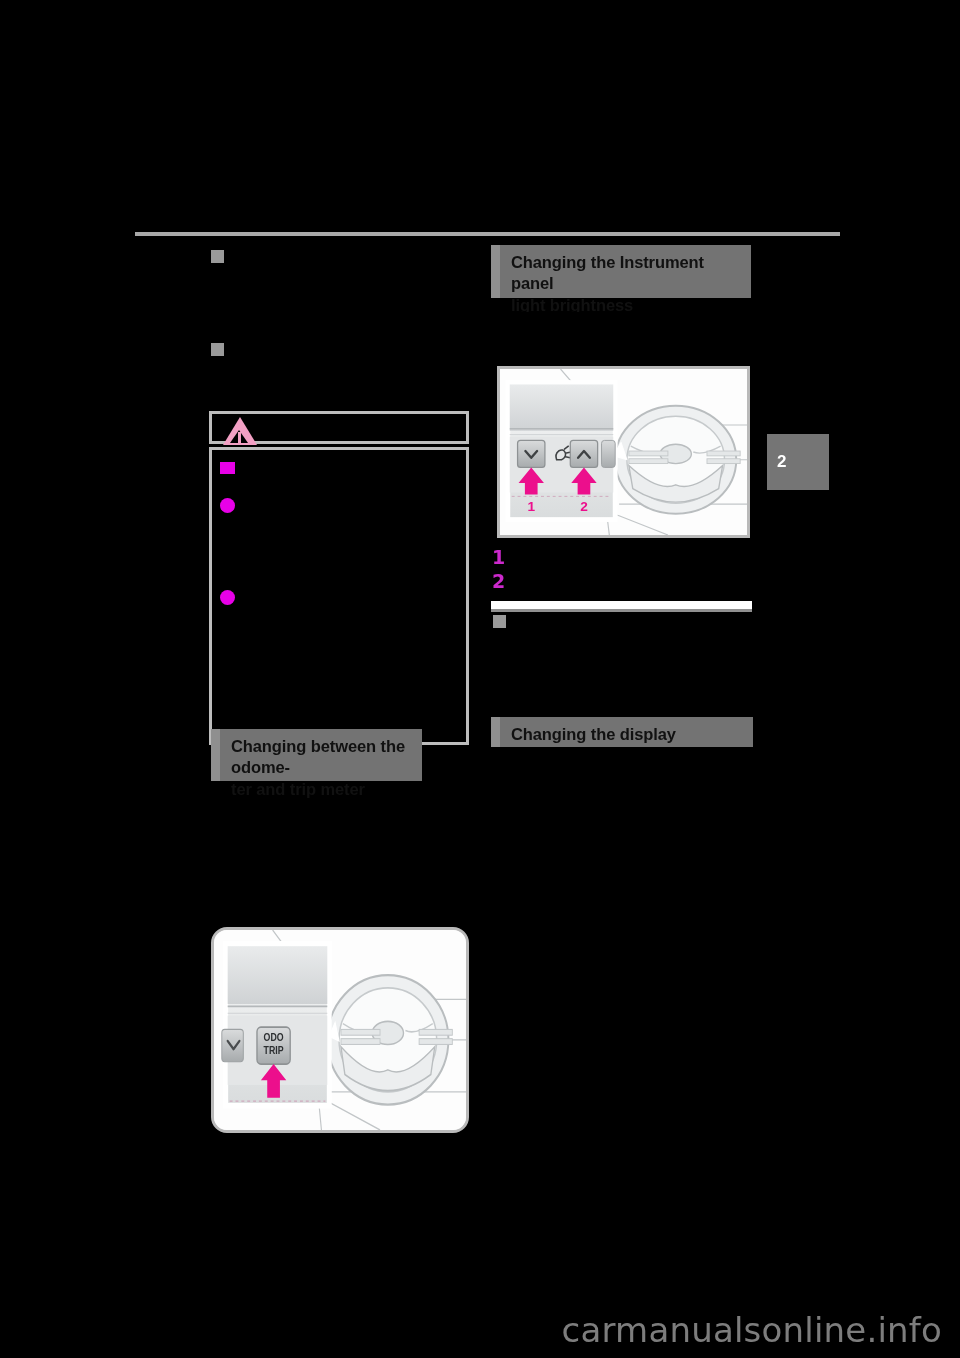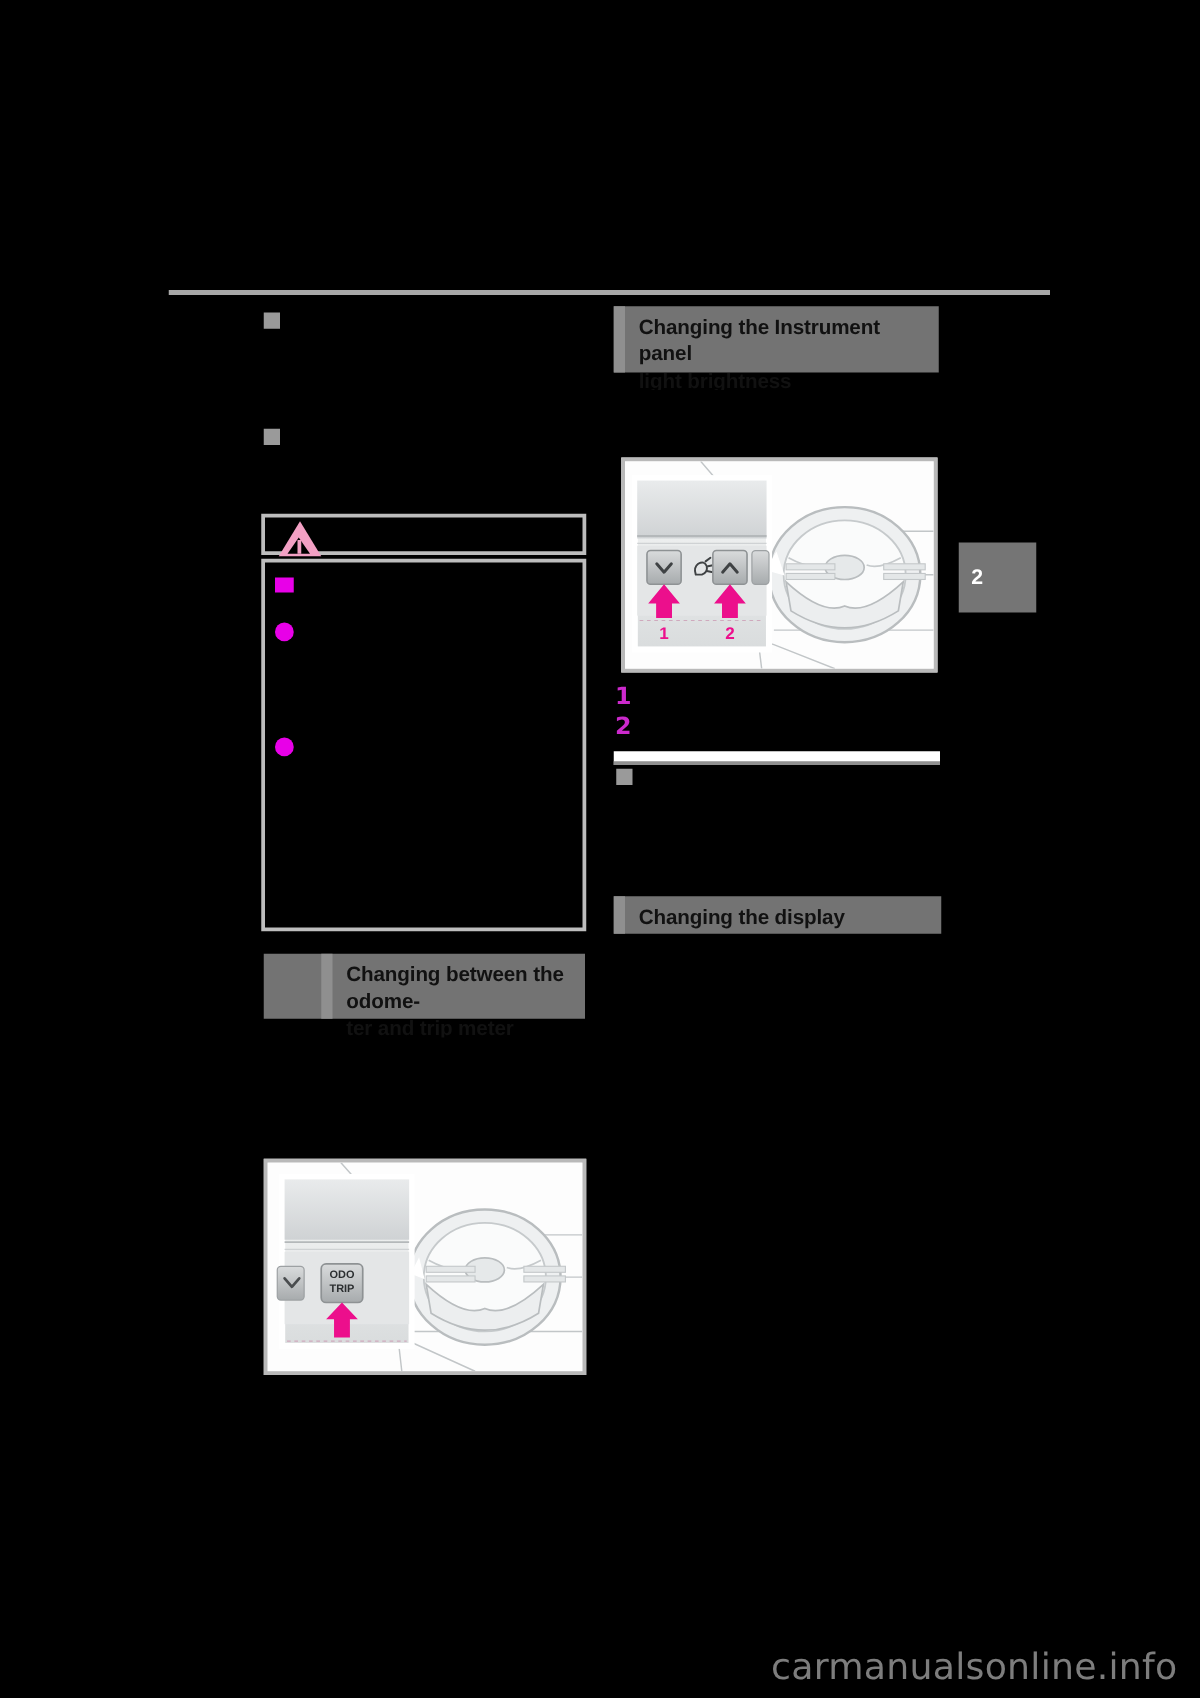--- a/index.html
+++ b/index.html
@@ -52,21 +52,21 @@
   .chapter-tab{position:absolute;left:767px;top:434px;width:62px;height:56px;
                background:#757575;color:#fff;font-size:17px;font-weight:700;
                display:flex;align-items:center;justify-content:flex-start;
                padding-left:10px;box-sizing:border-box;font-family:"Liberation Sans",sans-serif;}
 
   
   .illus{position:absolute;border:3px solid #b9b9b9;box-sizing:border-box;
          background:#f4f4f4;overflow:hidden;}
 
   .watermark{position:absolute;right:18px;bottom:8px;color:#7d7d7d;
-             font-size:29px;letter-spacing:.2px;font-family:"DejaVu Sans",sans-serif;
+             font-size:34px;letter-spacing:.2px;font-family:"DejaVu Sans",sans-serif;
              white-space:nowrap;}
 </style>
 </head>
 <body>
 
 <div class="page">
 
   <div class="top-rule"></div>
 
   <div class="sq-marker" style="left:211px;top:250px;"></div>
@@ -89,29 +89,29 @@
       <div class="redact" style="left:30px;top:8px;width:215px;height:20px;"></div>
 
       <div class="mg-dot" style="left:8px;top:48px;"></div>
       <div class="redact" style="left:30px;top:44px;width:215px;height:88px;"></div>
 
       <div class="mg-dot" style="left:8px;top:140px;"></div>
       <div class="redact" style="left:30px;top:136px;width:215px;height:150px;"></div>
     </div>
   </div>
 
-  <div class="head-box" style="left:211px;top:763px;width:211px;height:52px;padding-left:46px;">
+  <div class="head-box" style="left:211px;top:729px;width:211px;height:52px;">
     <div class="bar"></div>
     <div class="txt" style="white-space:pre-line;">Changing between the odome-
 ter and trip meter</div>
   </div>
 
   <div class="redact" style="left:211px;top:830px;width:268px;height:80px;"></div>
 
-  <div class="illus" style="left:211px;top:927px;width:258px;height:173px;">
+  <div class="illus" style="left:211px;top:927px;width:258px;height:206px;border-radius:16px;">
     <svg viewBox="0 0 258 173" width="100%" height="100%" preserveAspectRatio="none">
       <defs>
         <linearGradient id="dashg" x1="0" y1="0" x2="0" y2="1">
           <stop offset="0%" stop-color="#e9ebec"></stop>
             <stop offset="100%" stop-color="#cfd2d4"></stop>
         </linearGradient>
         <linearGradient id="panelg" x1="0" y1="0" x2="0" y2="1">
           <stop offset="0%" stop-color="#f7f8f8"></stop>
             <stop offset="100%" stop-color="#d9dcdd"></stop>
         </linearGradient>

